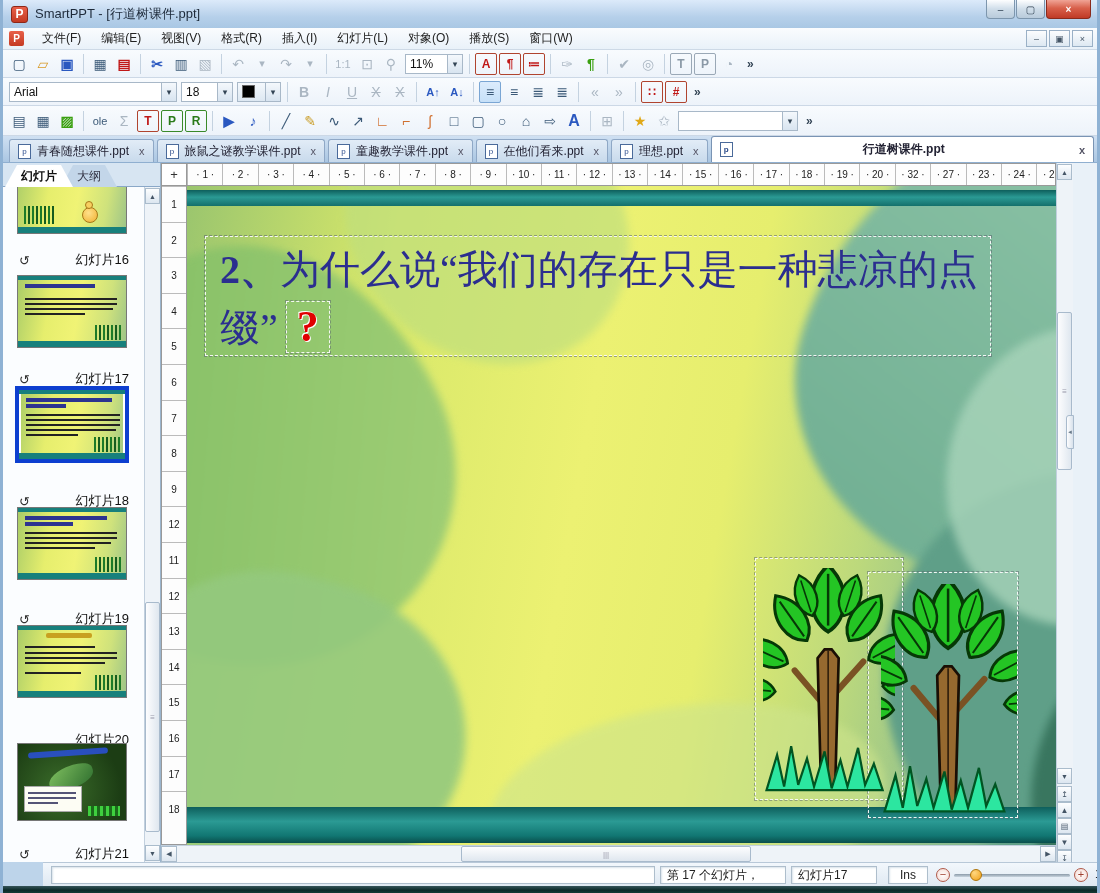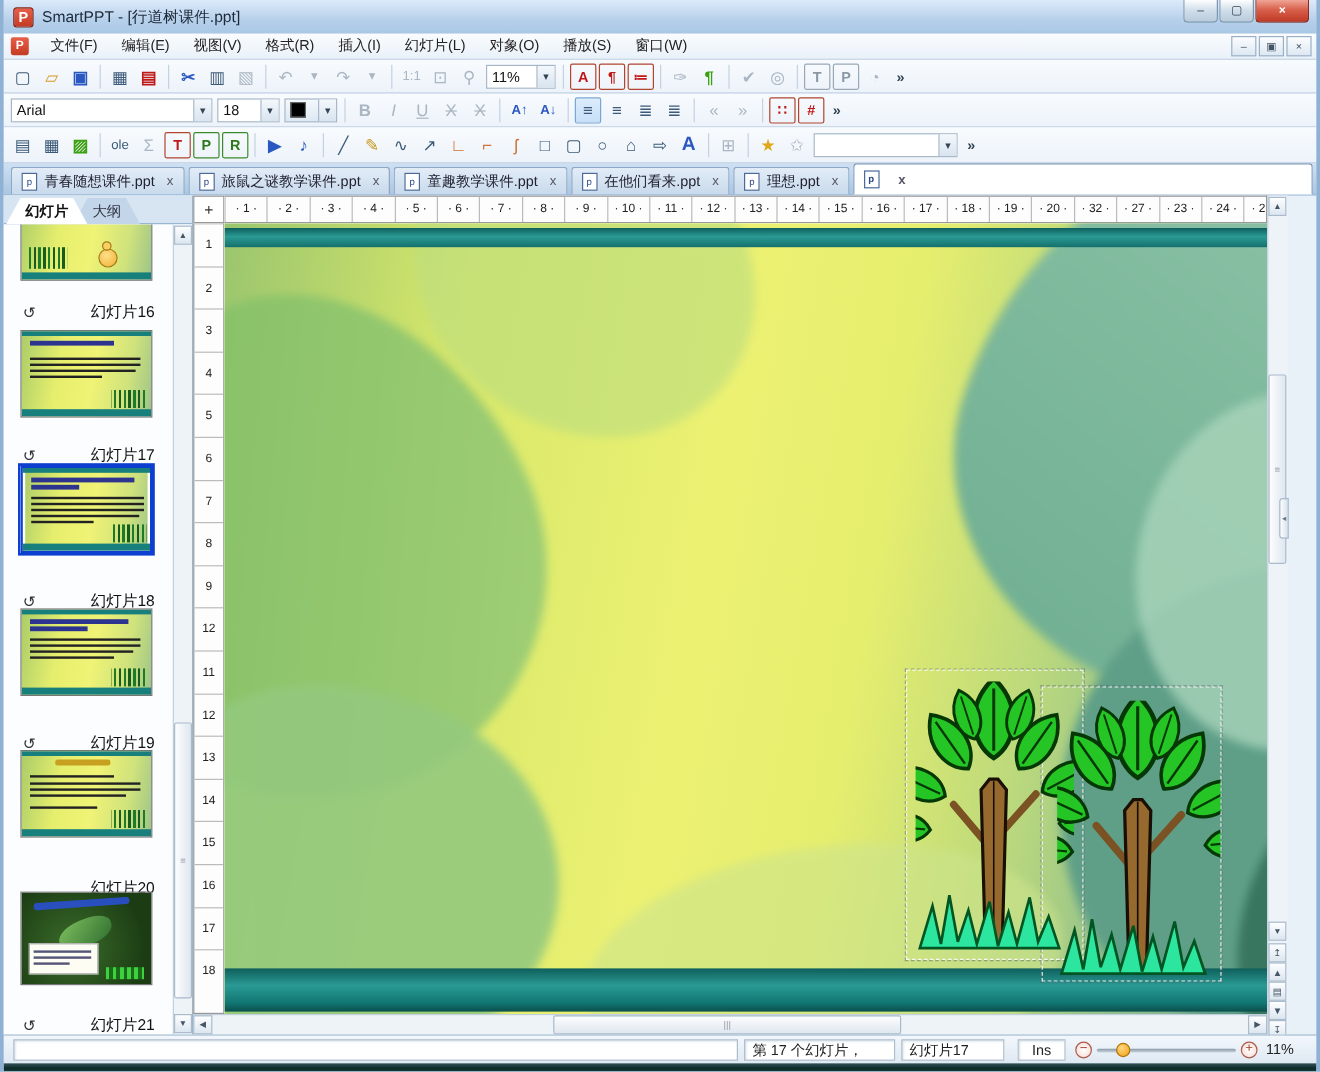--- a/index.html
+++ b/index.html
@@ -130,21 +130,21 @@
   .hscroll{height:17px;position:relative;background:#eef3f8;border-top:1px solid #c2d0de;}
   .hbtn{position:absolute;top:0;width:16px;height:16px;background:linear-gradient(#fdfeff,#dce6f0);border:1px solid #aabccc;
     font-size:7px;color:#456;display:flex;align-items:center;justify-content:center;}
   .hthumb{position:absolute;top:0;height:16px;background:linear-gradient(#fdfdfe,#dfe7ef);border:1px solid #a8bacc;border-radius:2px;
     display:flex;align-items:center;justify-content:center;font-size:8px;color:#99a;}
   .vscrollcol{width:17px;position:relative;background:#eef3f8;border-left:1px solid #c2d0de;}
   .navgrp .sbtn{font-size:8px;}
   .splitter{position:absolute;right:-1px;top:252px;width:8px;height:34px;background:linear-gradient(90deg,#fdfdfe,#d8e2ec);
     border:1px solid #a8bacc;border-radius:3px 0 0 3px;font-size:7px;color:#678;display:flex;align-items:center;justify-content:center;}
   
-  .statusbar{position:relative;height:24px;background:linear-gradient(#f2f7fc,#dfe9f2);border-top:1px solid #b8c8d8;font-size:12px;color:#222;}
+  .statusbar{position:relative;height:24px;background:linear-gradient(#f2f7fc,#dfe9f2);border-top:1px solid #b8c8d8;font-size:12px;color:#222;margin-left:40px;}
   .sfield{position:absolute;top:3px;height:18px;background:#fff;border:1px solid #aebecc;box-shadow:inset 1px 1px 2px #d8e2ea;
     display:flex;align-items:center;padding:0 6px;white-space:nowrap;overflow:hidden;}
   .zoomctl{position:absolute;top:3px;left:893px;width:152px;height:18px;display:flex;align-items:center;}
   .zbtn{width:14px;height:14px;border:1px solid #b05a4a;border-radius:50%;color:#a04030;font-size:11px;line-height:11px;
     text-align:center;background:radial-gradient(#fff,#f4d8d0);}
   .ztrack{flex:1;height:3px;margin:0 4px;background:linear-gradient(#8a9aa8,#c8d4de);border-radius:2px;position:relative;}
   .zthumb{position:absolute;left:14%;top:-5px;width:12px;height:12px;border-radius:50%;
     background:radial-gradient(circle at 35% 30%,#ffd780,#f0a018);border:1px solid #b07408;}
   .zpct{position:absolute;left:1052px;top:4px;font-size:12px;color:#222;}
   .botborder{height:7px;background:linear-gradient(#35555a,#0c2a28 60%,#123c36);}
@@ -319,20 +319,21 @@
       <span>在他们看来.ppt</span>
       <span class="x">x</span>
     </div>
     <div class="dtab">
       <span class="dico">p</span>
       <span>理想.ppt</span>
       <span class="x">x</span>
     </div>
     <div class="dtab active" style="flex:1">
       <span class="dico">p</span>
+      <span style="flex:1;text-align:center">行道树课件.ppt</span>
       <span class="x">x</span>
     </div>
   </div>
 
   <div class="workspace">
 
     <div class="sidebar">
       <div class="stabs">
         <span class="stab outline">大纲</span>
         <span class="stab slides">幻灯片</span>
@@ -497,20 +498,23 @@
               <div class="leaf lf2"></div>
               <div class="leaf lf3"></div>
               <div class="leaf lf4"></div>
               <div class="leaf lf5"></div>
               <div class="leaf lf6"></div>
               <div class="leaf lf7"></div>
               <div class="leaf lf8"></div>
               <div class="bar top"></div>
               <div class="bar bot"></div>
 
+              <div class="tbox titlebox">
+                <span class="num">2、</span><span>为什么说“我们的存在只是一种悲凉的点缀”</span><span class="qbox">?</span>
+              </div>
 
 
               <div class="treebox tb-1"></div>
               <div class="treebox tb-2"></div>
 
               <svg class="tree t1" viewBox="0 0 150 252">
                 <defs>
                   <g id="leafp">
                     <path d="M0,0 C-16,-10 -19,-36 0,-54 C19,-36 16,-10 0,0 Z" fill="#24c524" stroke="#063806" stroke-width="3"></path>
                     <path d="M0,-5 L0,-47" stroke="#063806" stroke-width="2"></path>

